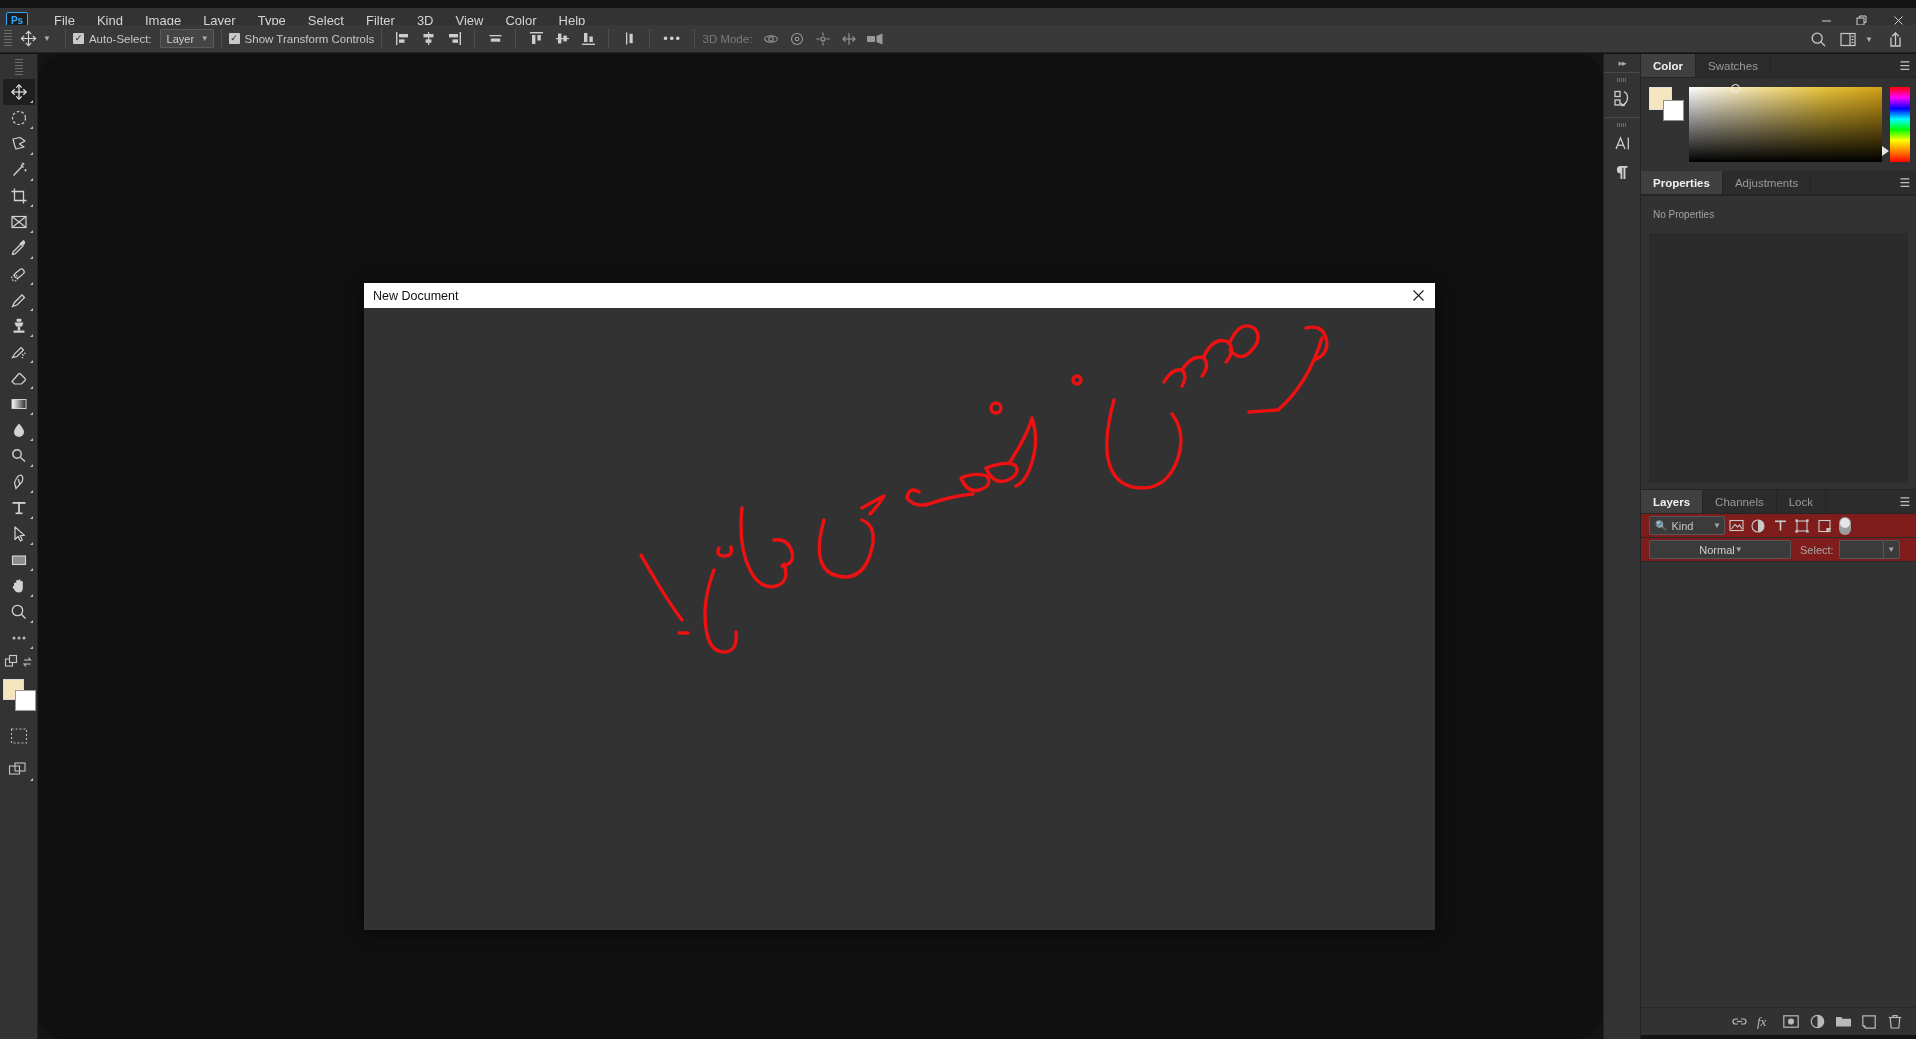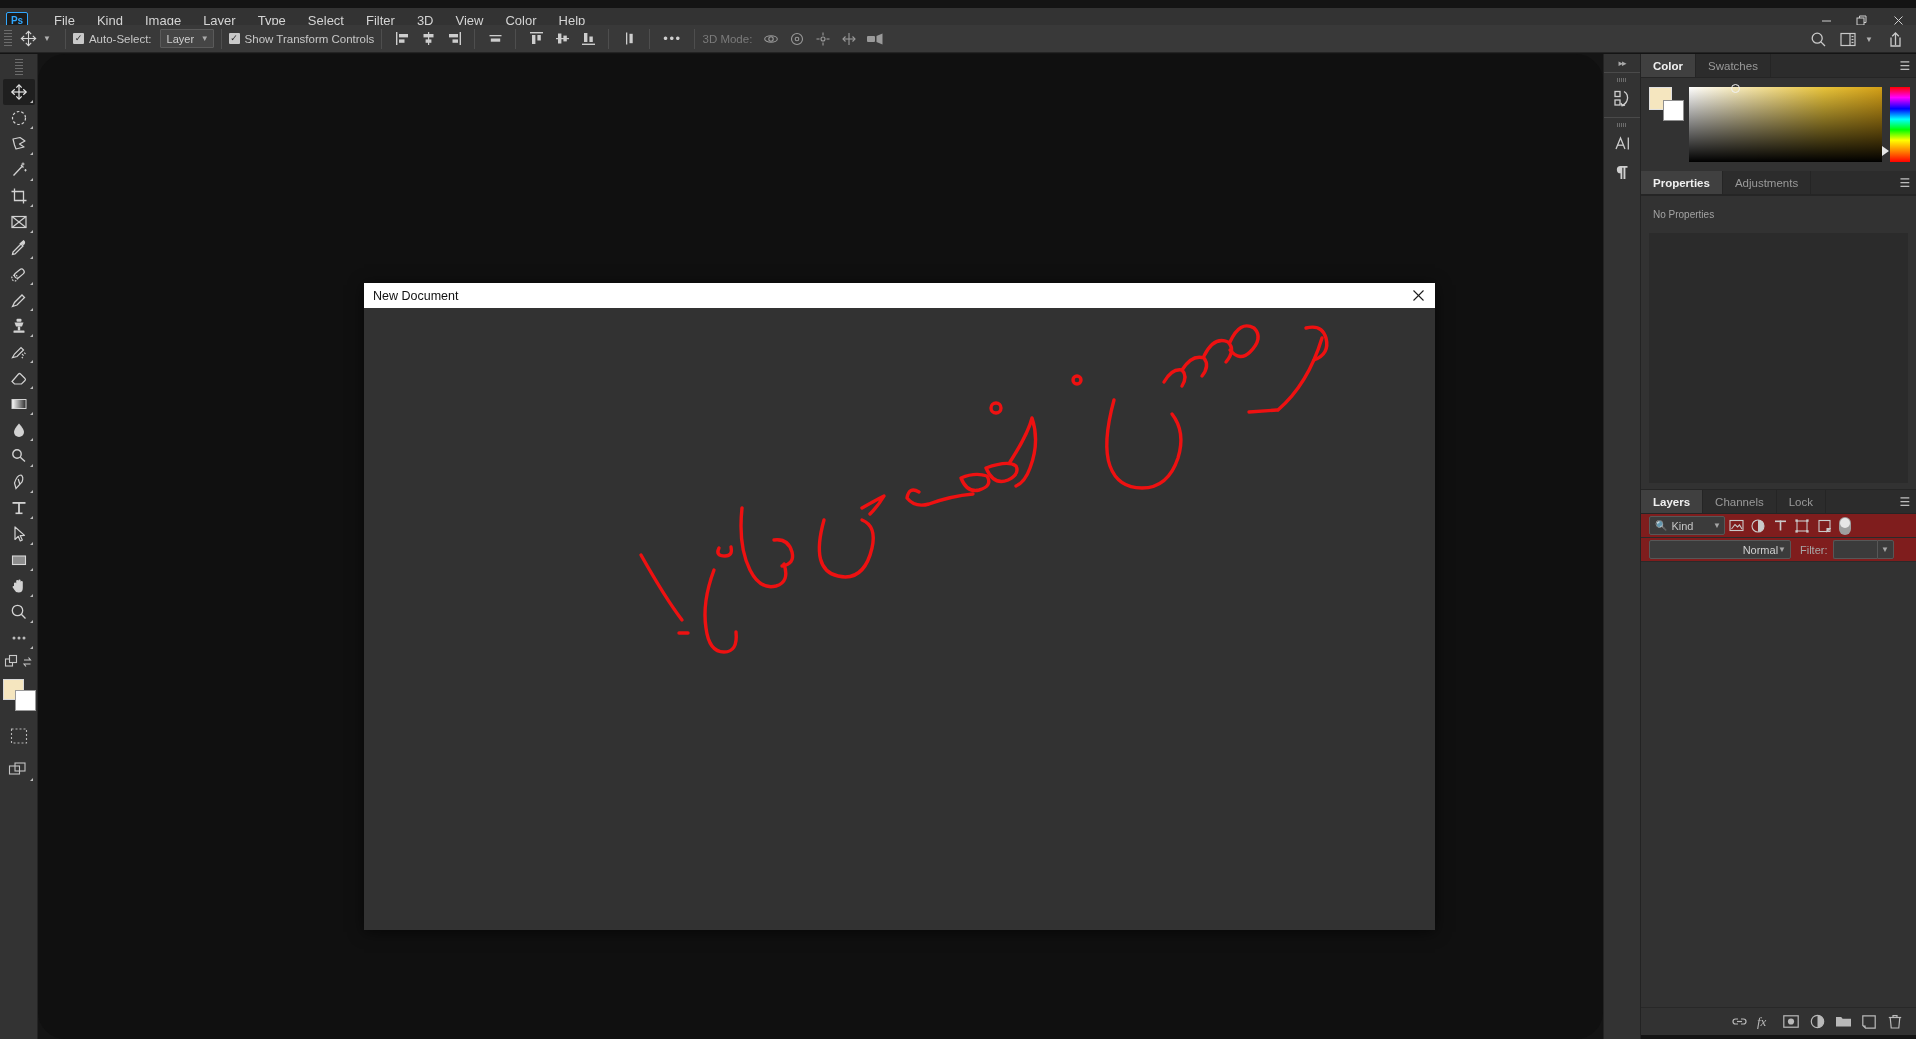--- a/index.html
+++ b/index.html
@@ -135,21 +135,21 @@
     font-size:11px; color:#c5c5c5; }
   .lp-search .mag { font-size:10px; margin:0 4px 0 2px; color:#b5b5b5; }
   .lp-search .ca { margin-left:auto; font-size:8px; color:#a5a5a5; }
   .lp-filter { width:22px; height:20px; display:flex; align-items:center;
     justify-content:center; color:#c9c9c9; }
   .lp-toggle { width:12px; height:18px; border-radius:7px; background:#9e9e9e;
     margin-left:4px; position:relative; }
   .lp-toggle:after { content:''; position:absolute; left:1px; top:1px;
     width:10px; height:10px; border-radius:50%; background:#e6e6e6; }
   .blend-sel { height:19px; width:142px; background:#3b3b3b; border:1px solid #575757;
-    border-radius:2px; display:flex; align-items:center; justify-content:flex-end;
+    border-radius:2px; display:flex; align-items:center; justify-content:center;
     padding:0 4px 0 6px; font-size:11px; color:#cfcfcf; }
   .lbl { font-size:11px; color:#a8a8a8; margin:0 5px 0 9px; }
   .numbox { height:19px; width:44px; background:#3b3b3b; border:1px solid #575757;
     border-right:none; border-radius:2px 0 0 2px; }
   .numcaret { height:19px; width:17px; background:#3b3b3b; border:1px solid #575757;
     border-radius:0 2px 2px 0; display:flex; align-items:center;
     justify-content:center; font-size:8px; color:#a5a5a5; }
   .lock-ico { width:20px; height:20px; display:flex; align-items:center;
     justify-content:center; color:#cacaca; font-size:12px; }
   .layer-list { position:absolute; left:0; right:0; top:72px; bottom:28px;
@@ -795,21 +795,21 @@
             </svg>
         </div>
         <div class="lp-toggle"></div>
       </div>
 
       <div class="lp-row">
         <div class="blend-sel">
           <span>Normal</span>
           <span class="ca" style="font-size:8px;color:#a5a5a5;">▼</span>
         </div>
-        <div class="lbl">Filter:</div>
+        <div class="lbl">Select:</div>
         <div class="numbox"></div>
         <div class="numcaret">▼</div>
       </div>
 
       <div class="lp-row">
         <div class="lbl" style="margin-left:0;">Lock:</div>
         <div class="lock-ico">
           <svg width="13" height="13" viewBox="0 0 13 13">
               <g fill="#c9c9c9">
                 <rect x="0" y="0" width="6.5" height="6.5"></rect>

